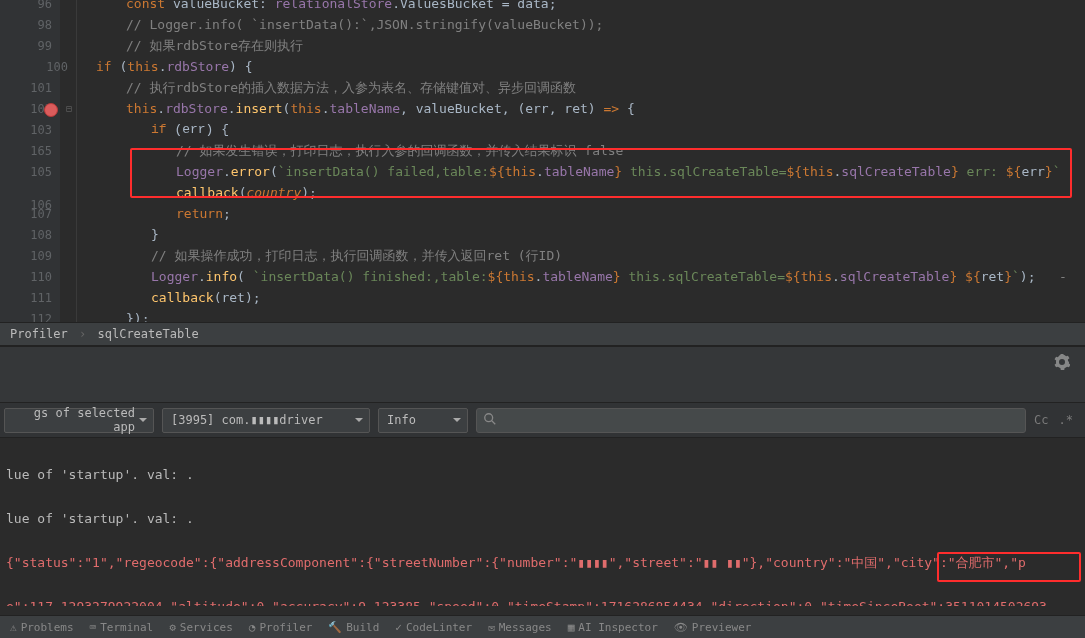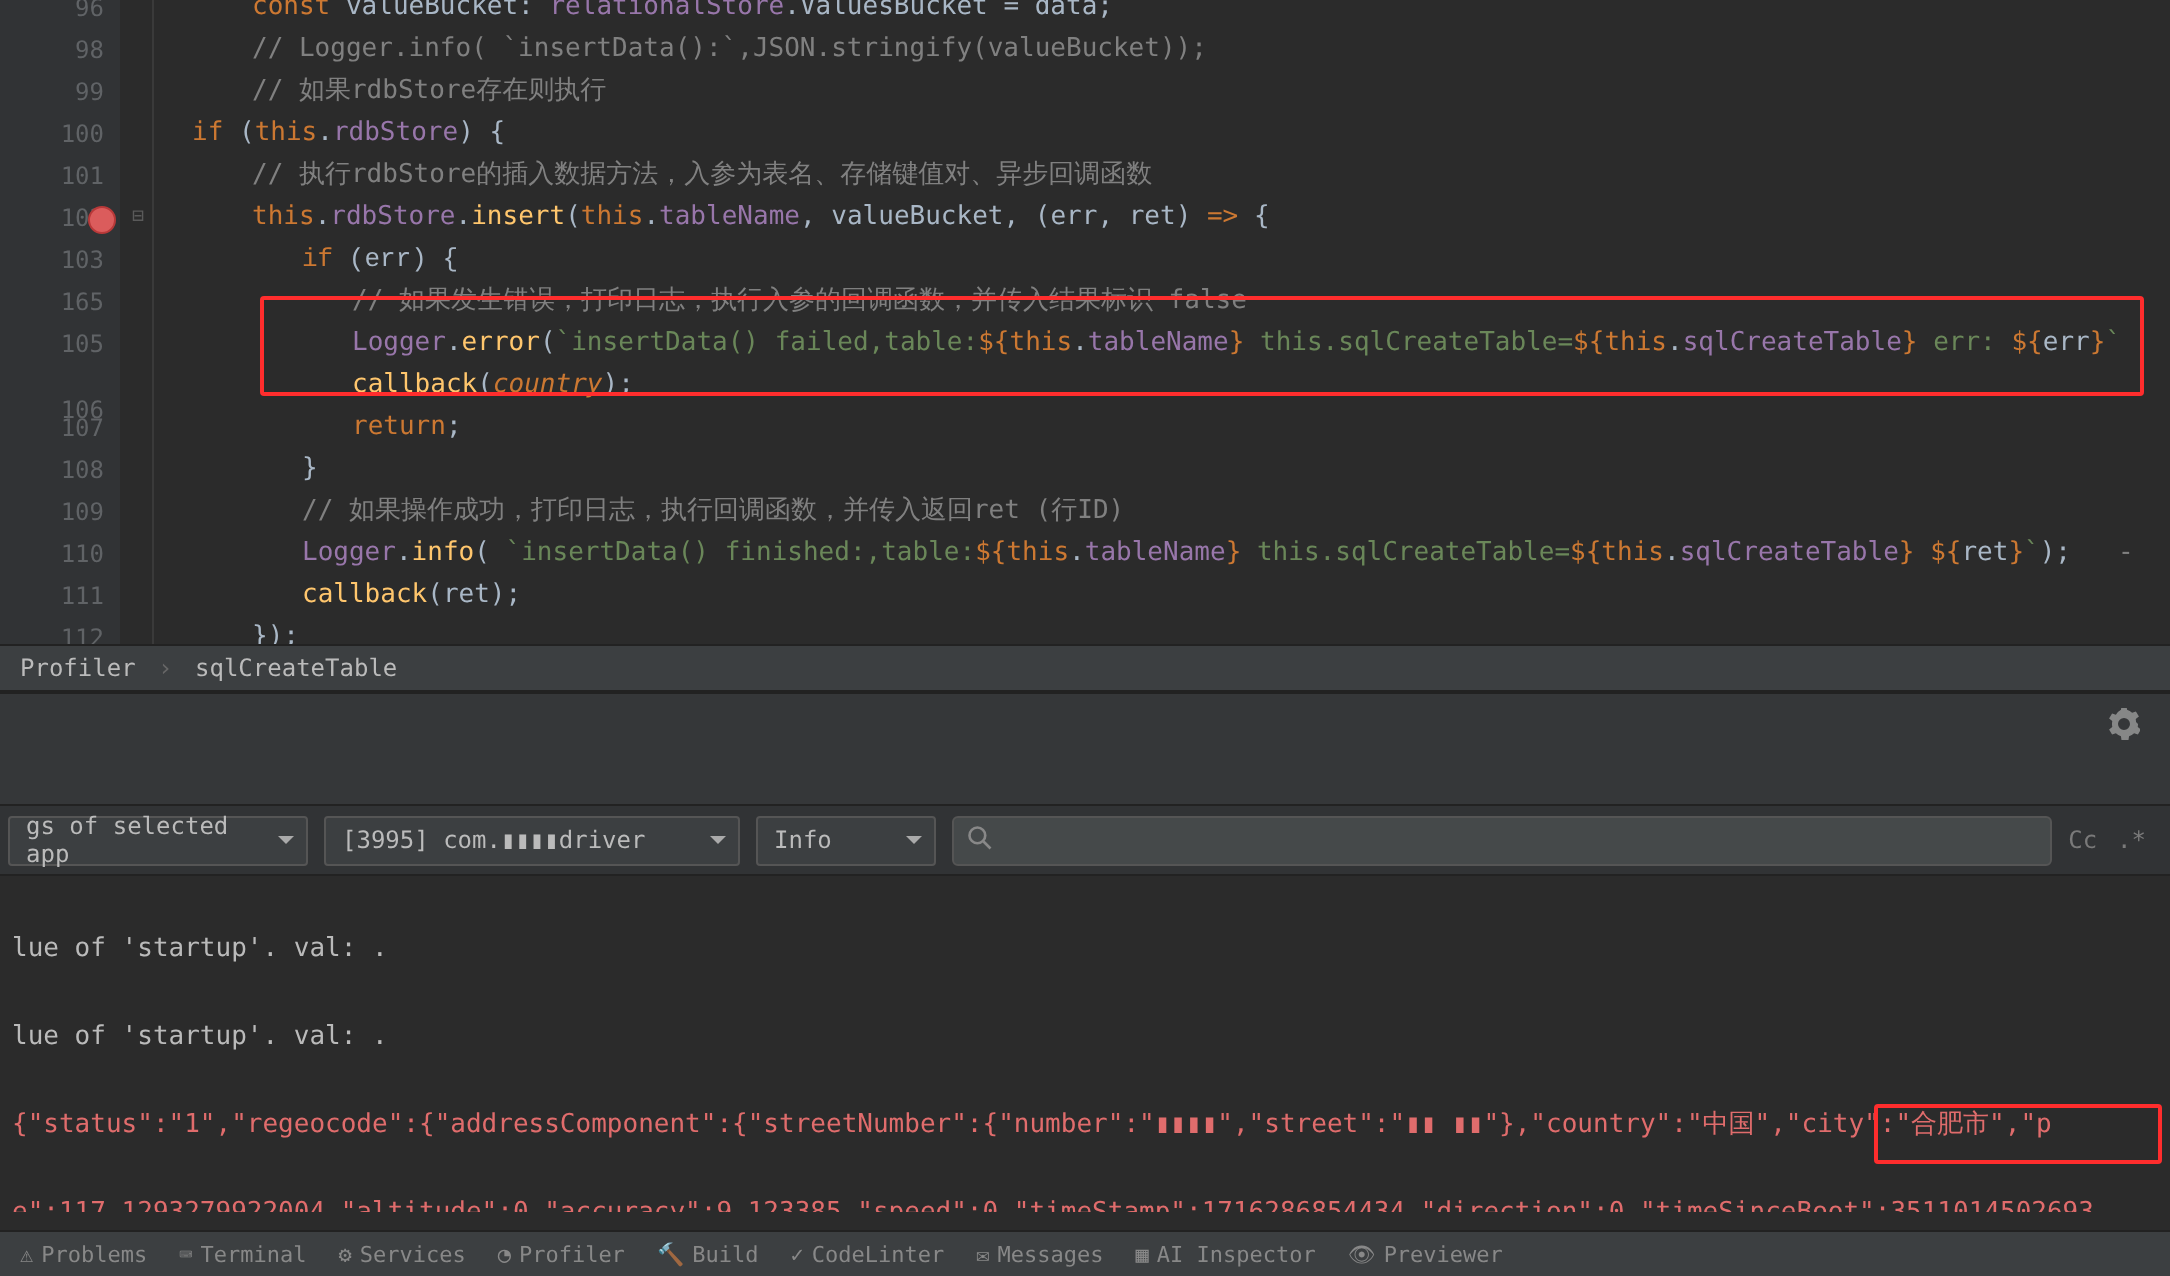--- a/index.html
+++ b/index.html
@@ -46,21 +46,21 @@
   svg{display:block;}
 </style>
 </head>
 <body>
 
 <div class="editor">
   <div class="gutter">
       <div class="ln" style="top: -3px;">96</div>
       <div class="ln" style="top: 18px;">98</div>
       <div class="ln" style="top: 39px;">99</div>
-      <div class="ln" style="top: 60px;">100</div>
+      <div class="ln" style="top: 60px; margin-left: 16px;">100</div>
       <div class="ln" style="top: 81px;">101</div>
       <div class="ln" style="top: 102px;">102</div>
       <div class="ln" style="top: 123px;">103</div>
       <div class="ln" style="top: 144px;">165</div>
       <div class="ln" style="top: 165px;">105</div>
       <div class="ln" style="top: 198px;">106</div>
       <div class="ln" style="top: 207px;">107</div>
       <div class="ln" style="top: 228px;">108</div>
       <div class="ln" style="top: 249px;">109</div>
       <div class="ln" style="top: 270px;">110</div>
@@ -100,21 +100,21 @@
 
 <div class="toolbar">
   <span class="gear">
     <svg width="16" height="16" viewBox="0 0 16 16" fill="#9b9b9b">
         <path d="M8 5a3 3 0 100 6 3 3 0 000-6zm7 3c0 .5-.05.99-.14 1.46l1.6 1.25-1.5 2.6-1.9-.64a7 7 0 01-2.53 1.47l-.3 2H6.77l-.3-2a7 7 0 01-2.53-1.47l-1.9.64-1.5-2.6 1.6-1.25A7.3 7.3 0 012 8c0-.5.05-.99.14-1.46L.54 5.29l1.5-2.6 1.9.64A7 7 0 016.47.86l.3-2h2.46l.3 2a7 7 0 012.53 1.47l1.9-.64 1.5 2.6-1.6 1.25c.09.47.14.96.14 1.46z" opacity=".8"></path>
       </svg>
   </span>
 </div>
 
 <div class="filters">
-  <div class="dd" style="width:122px;">
+  <div class="dd" style="width:122px;text-align:right;">
     <span>gs of selected app</span>
   </div>
   <div class="dd" style="width:180px;">
     <span>[3995] com.▮▮▮▮driver</span>
   </div>
   <div class="dd" style="width:62px;">
     <span>Info</span>
   </div>
   <div class="search">
     <span class="mag">

